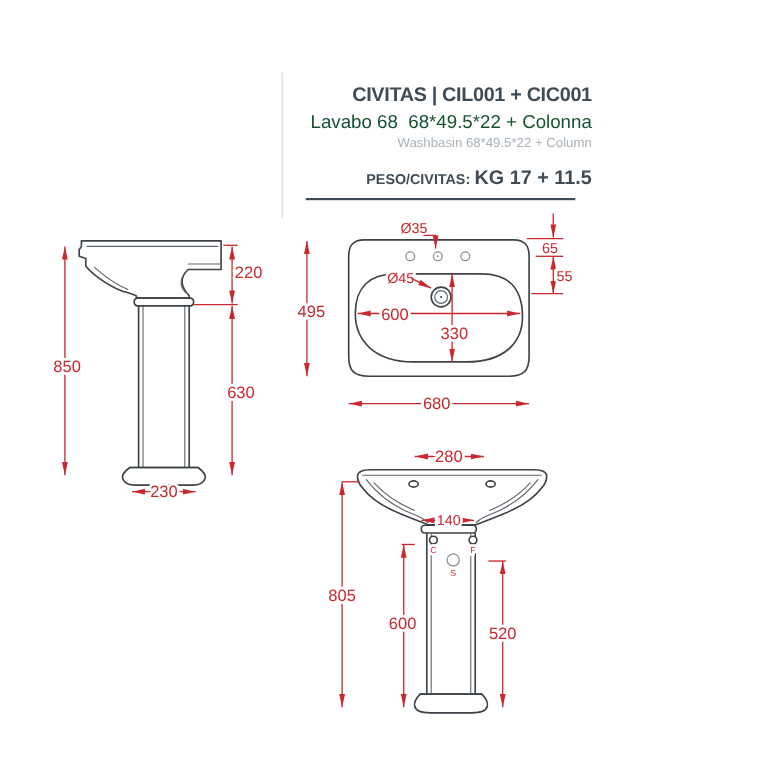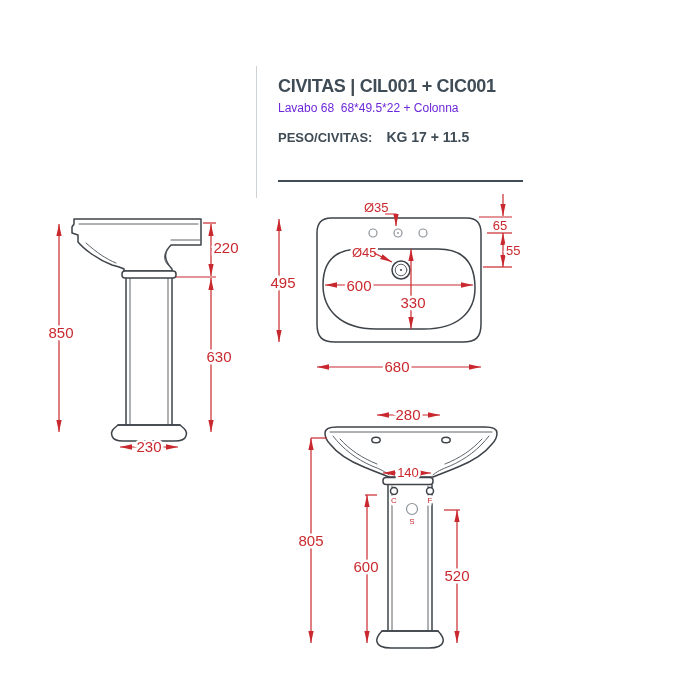--- a/index.html
+++ b/index.html
@@ -1,24 +1,24 @@
 <!DOCTYPE html>
 <html><head>
 <meta charset="utf-8">
 <style>
   html,body{margin:0;padding:0;background:#fff;}
   #page{position:relative;width:700px;height:700px;background:#ffffff;overflow:hidden;
-        font-family:"Liberation Sans",sans-serif;}
+        font-family:"Liberation Sans",sans-serif;text-align:right;}
   
   #hdr{position:absolute;left:278px;top:76px;width:260px;}
   #hdr .title{font-size:18px;font-weight:700;color:#3f4b55;letter-spacing:-0.3px;white-space:nowrap;}
-  #hdr .sub1{font-size:12px;color:#6d28d9;margin-top:4px;white-space:pre;}
+  #hdr .sub1{font-size:17px;color:#14532d;margin-top:4px;white-space:pre;}
   #hdr .sub2{font-size:12px;color:#a9b2b9;margin-top:2px;white-space:nowrap;}
   #hdr .peso{margin-top:14px;font-size:13px;font-weight:700;color:#3f4b55;white-space:nowrap;}
-  #hdr .peso .val{font-size:14px;margin-left:14px;}
+  #hdr .peso .val{font-size:18px;margin-left:4px;}
   .vrule{position:absolute;left:256px;top:66px;width:1px;height:132px;background:#ccd1d5;}
   .hrule{position:absolute;left:278px;top:180px;width:245px;height:2px;background:#3f4b55;}
   
   .ln{stroke:#3d4349;stroke-width:1.5;fill:none;stroke-linejoin:round;stroke-linecap:round;}
   .lnw{stroke:#3d4349;stroke-width:1.5;fill:#ffffff;stroke-linejoin:round;}
   .ln2{stroke:#5d646a;stroke-width:1;fill:none;stroke-linecap:round;}
   .hole{stroke:#8d949a;stroke-width:1.2;fill:#ffffff;}
   .dim{stroke:#c9292e;stroke-width:1.2;fill:none;}
   .dt{fill:#c9292e;font-family:"Liberation Sans",sans-serif;font-size:15px;
       stroke:#ffffff;stroke-width:5px;paint-order:stroke;text-anchor:middle;}
@@ -28,20 +28,21 @@
 </style>
 </head>
 <body>
 
 <div id="page">
 
   <div class="vrule"></div>
   <div id="hdr">
     <div class="title">CIVITAS | CIL001 + CIC001</div>
     <div class="sub1">Lavabo 68  68*49.5*22 + Colonna</div>
+    <div class="sub2">Washbasin 68*49.5*22 + Column</div>
     <div class="peso"><span>PESO/CIVITAS:</span><span class="val">KG 17 + 11.5</span></div>
   </div>
   <div class="hrule"></div>
 
   <svg width="700" height="700" viewBox="0 0 700 700" style="position:absolute;left:0;top:0;">
     <defs>
       <marker id="ah" viewBox="0 0 10 6" refX="10" refY="3" markerWidth="10" markerHeight="6" orient="auto-start-reverse">
         <path d="M0,0.8 L10,3 L0,5.2 Z" fill="#c9292e"></path>
       </marker>
     </defs>

